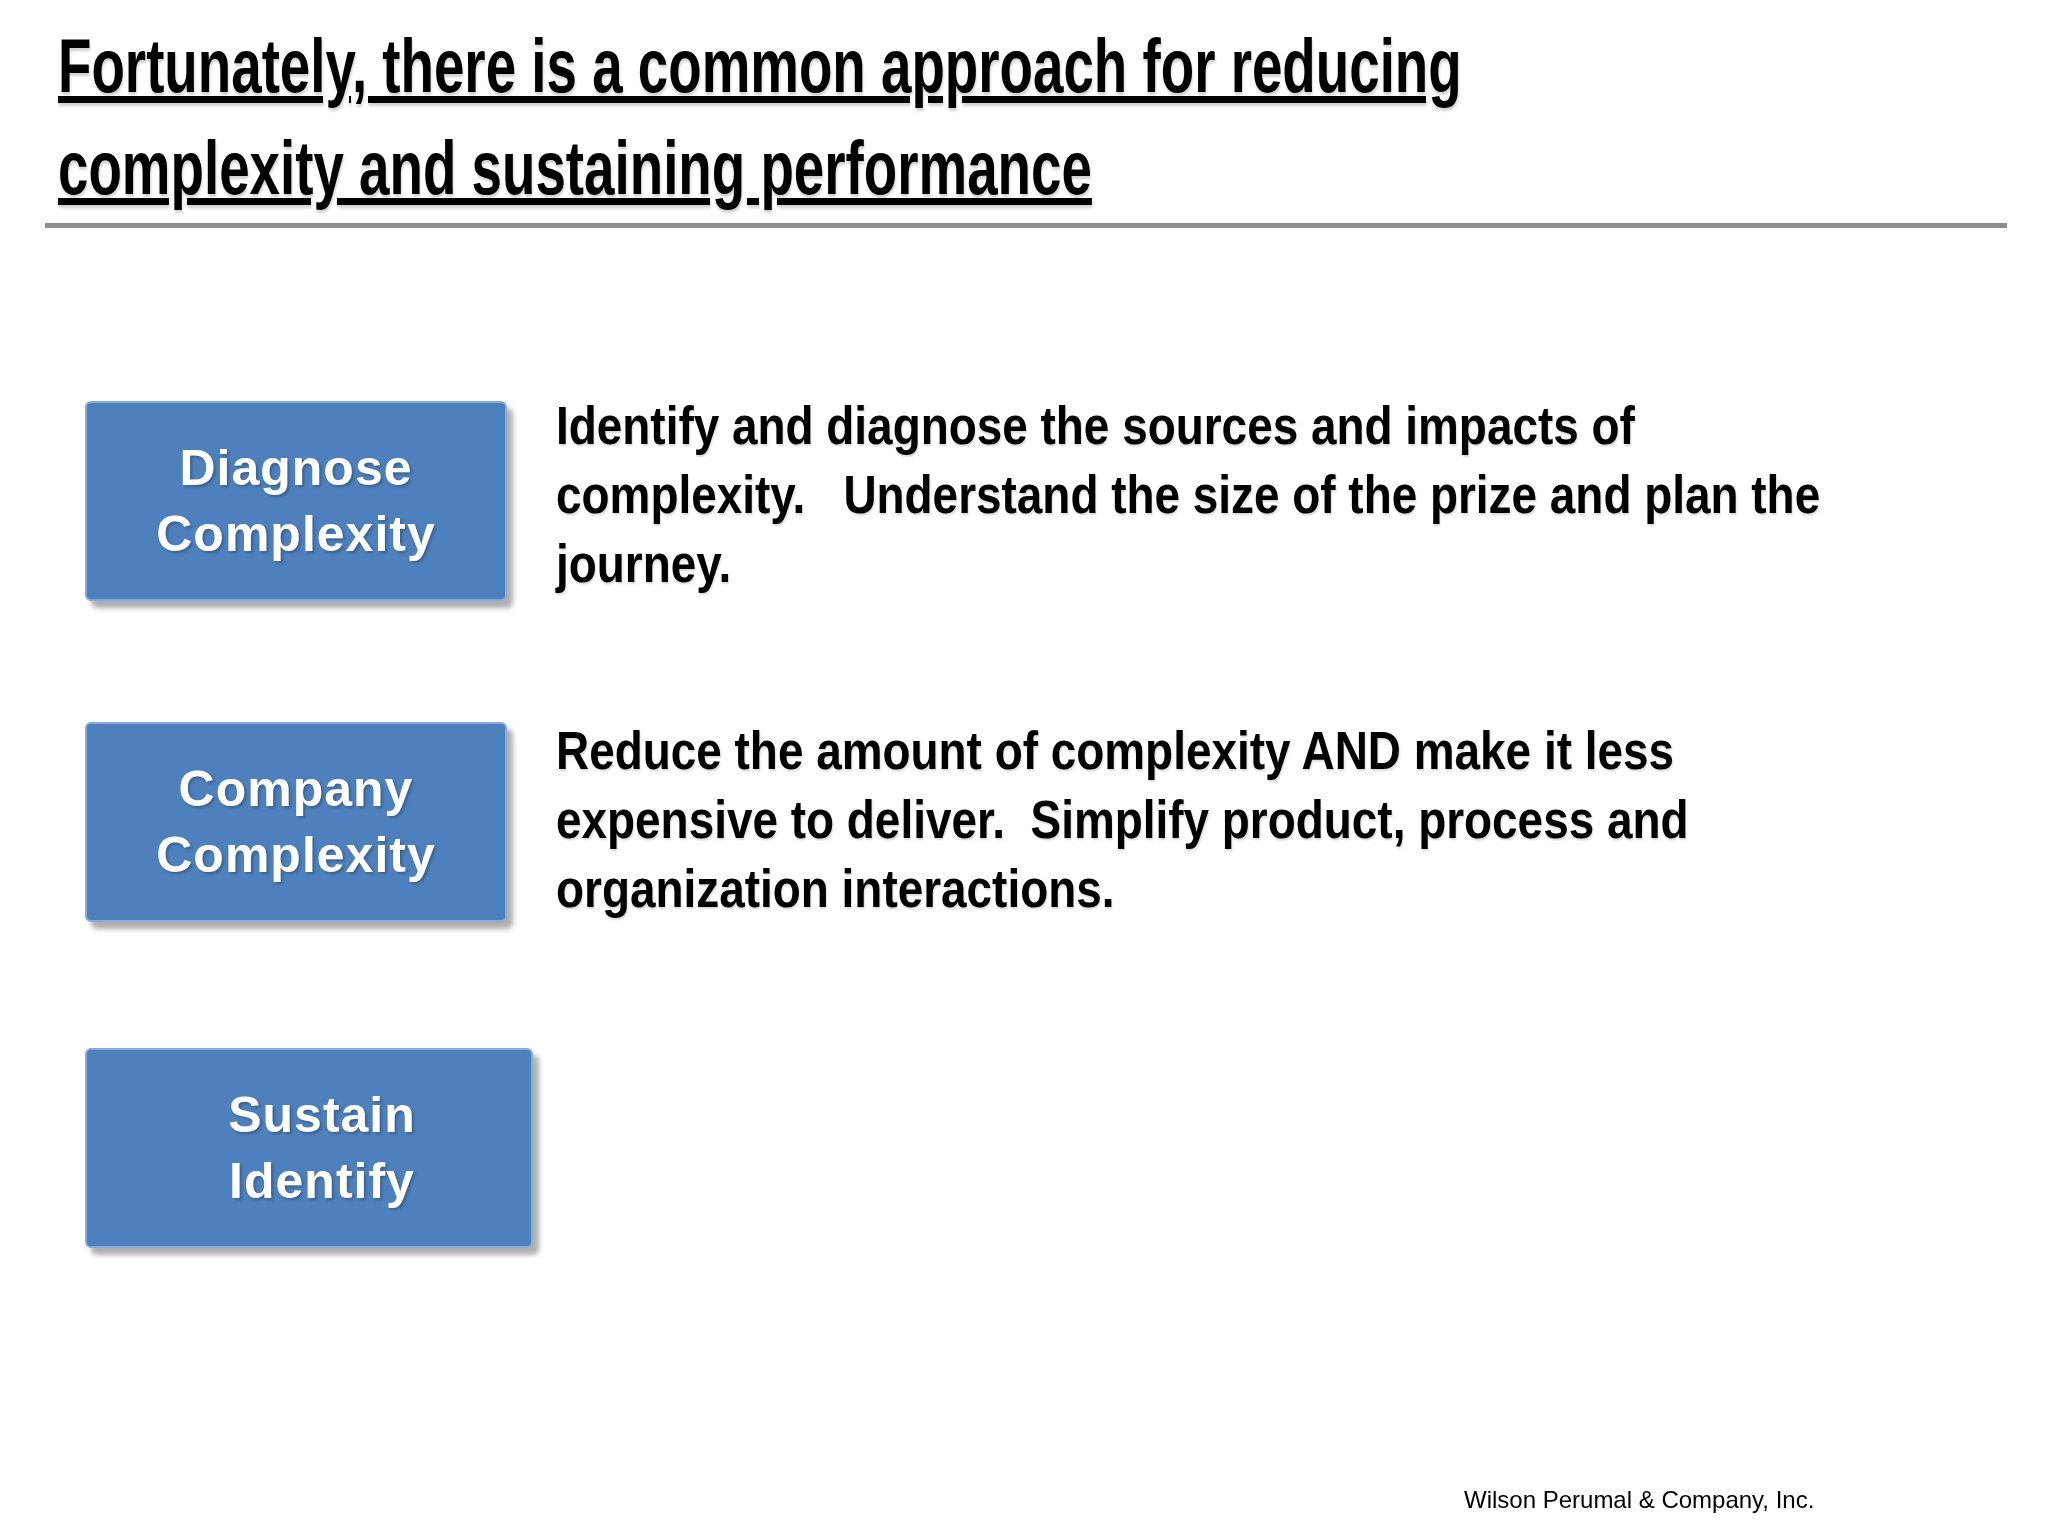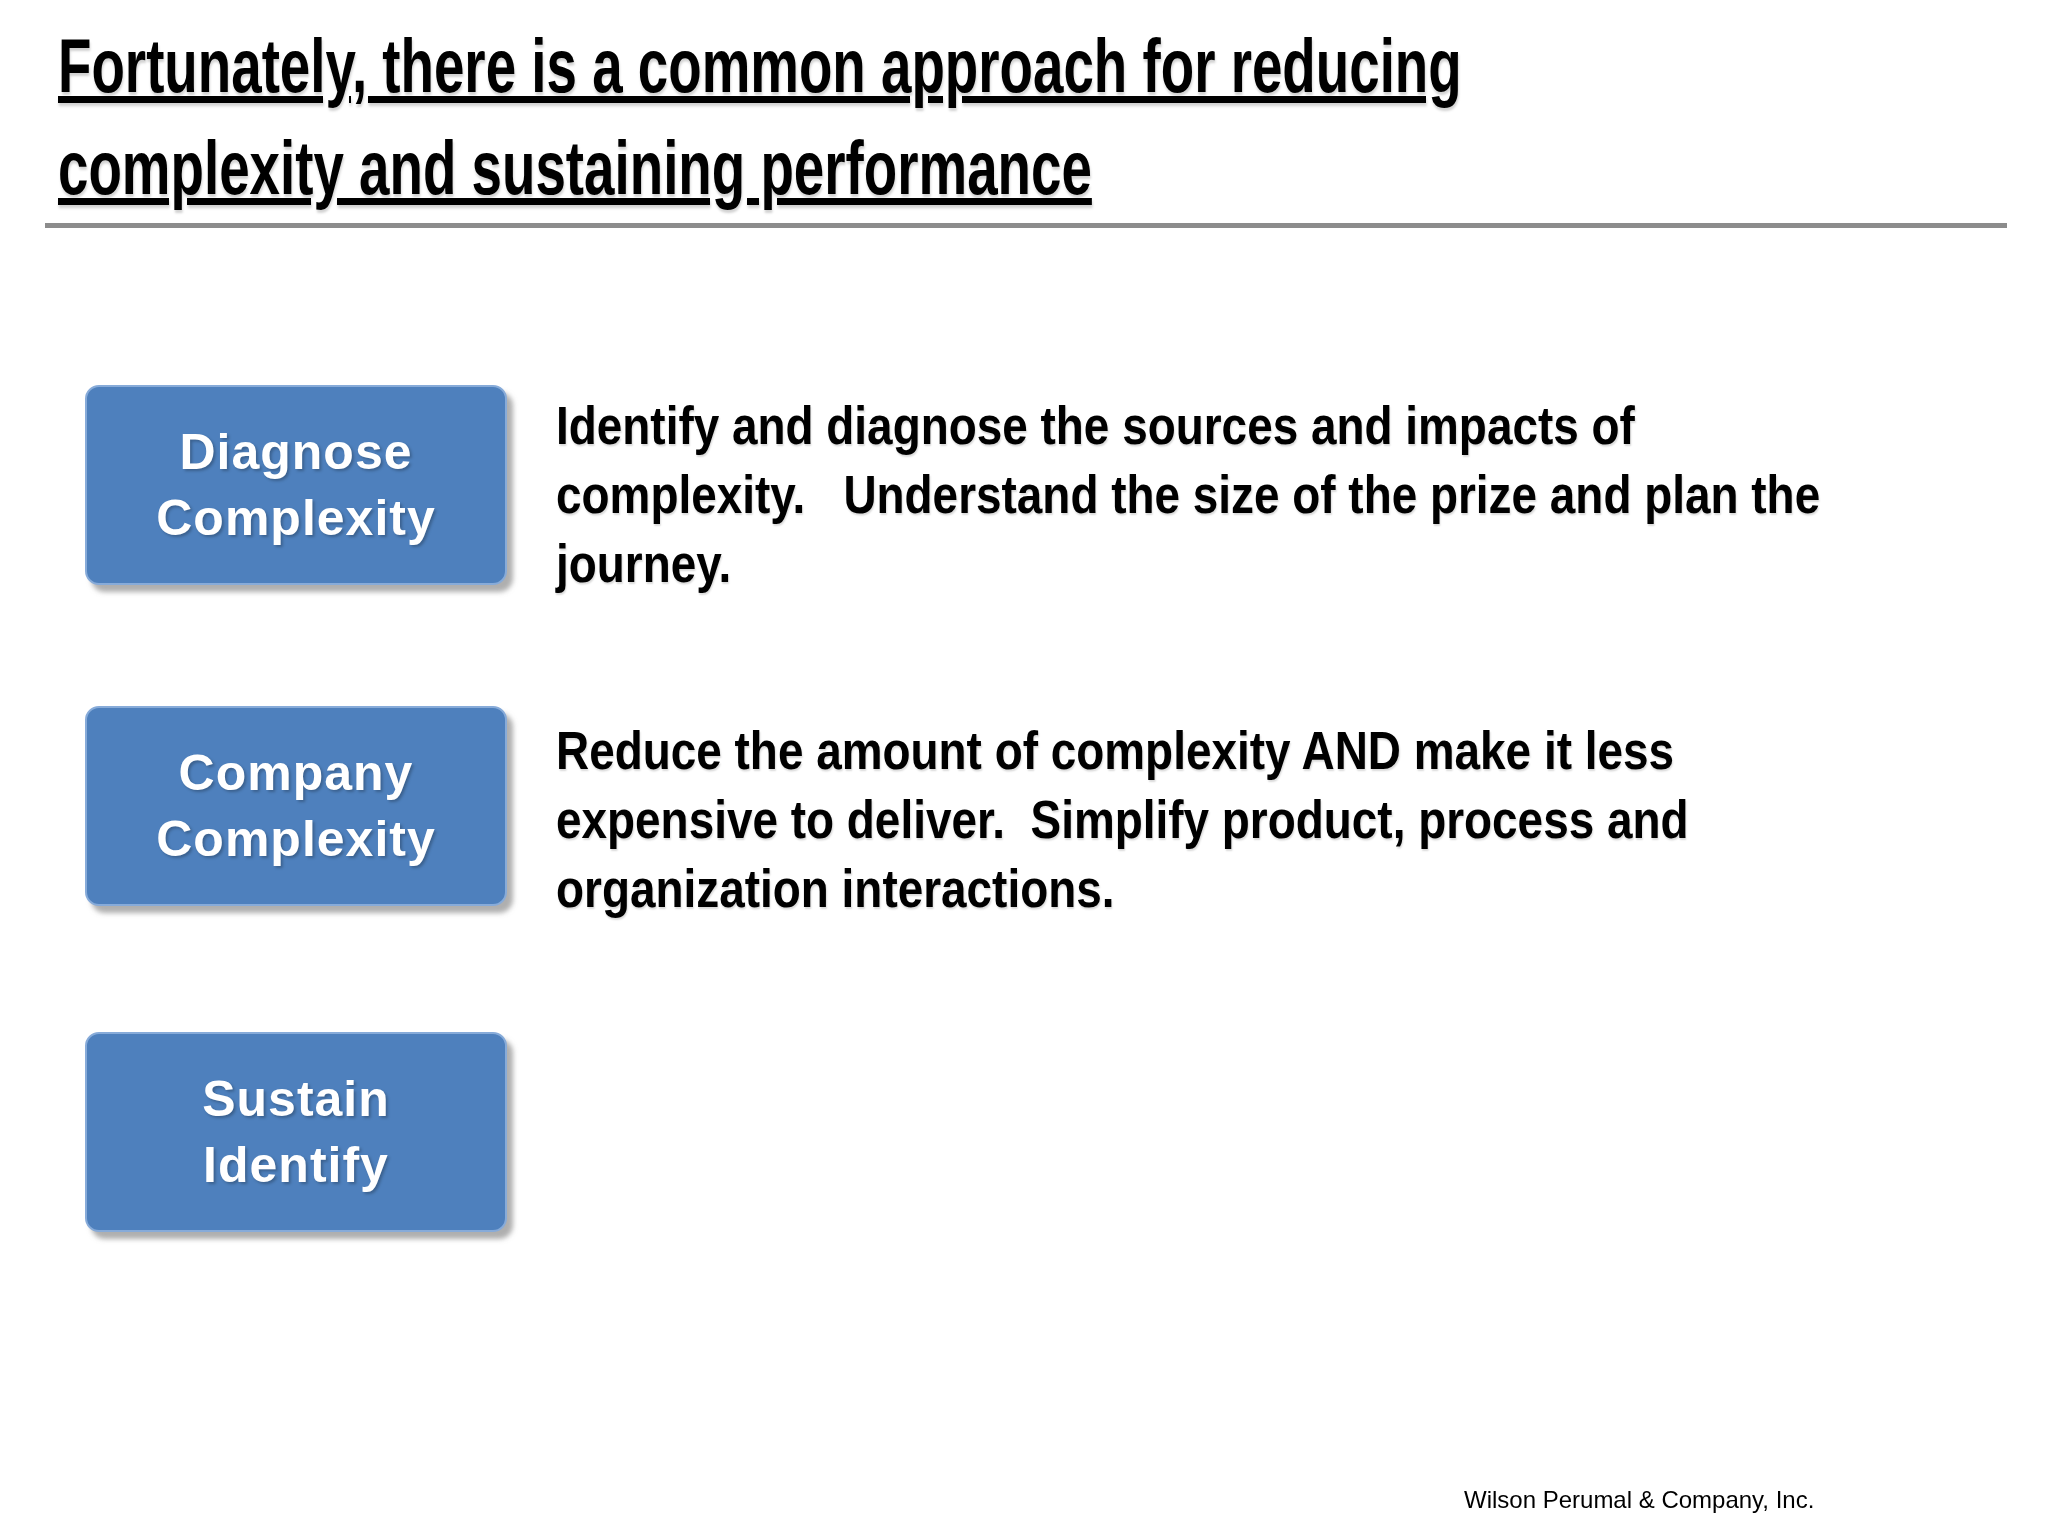--- a/index.html
+++ b/index.html
@@ -40,37 +40,38 @@
     height: 5px;
     background: #8c8c8c;
   }
   .step-box {
     position: absolute;
     left: 85px;
     width: 418px;
     height: 196px;
     background: #4e80bd;
     border: 2px solid #87abd9;
-    border-radius: 14px;
+    border-radius: 6px;
     box-shadow: 6px 7px 5px rgba(110,110,110,0.55);
     display: flex;
     flex-direction: column;
     justify-content: center;
     align-items: center;
     color: #ffffff;
     font-size: 50px;
     font-weight: 700;
     line-height: 66px;
     letter-spacing: 1px;
     text-shadow: 2px 2px 3px rgba(0,0,0,0.25);
+    margin-top: 16px;
   }
   .step-box .b-line { white-space: pre; }
   .box-1 { top: 385px; }
   .box-2 { top: 706px; }
-  .box-3 { top: 1032px; }
+  .box-3 { top: 1032px; padding-left: 26px; }
   .desc {
     position: absolute;
     left: 556px;
     font-size: 54px;
     font-weight: 700;
     line-height: 69px;
     color: #000000;
     margin-top: 20px;
   }
   .desc .d-line {

